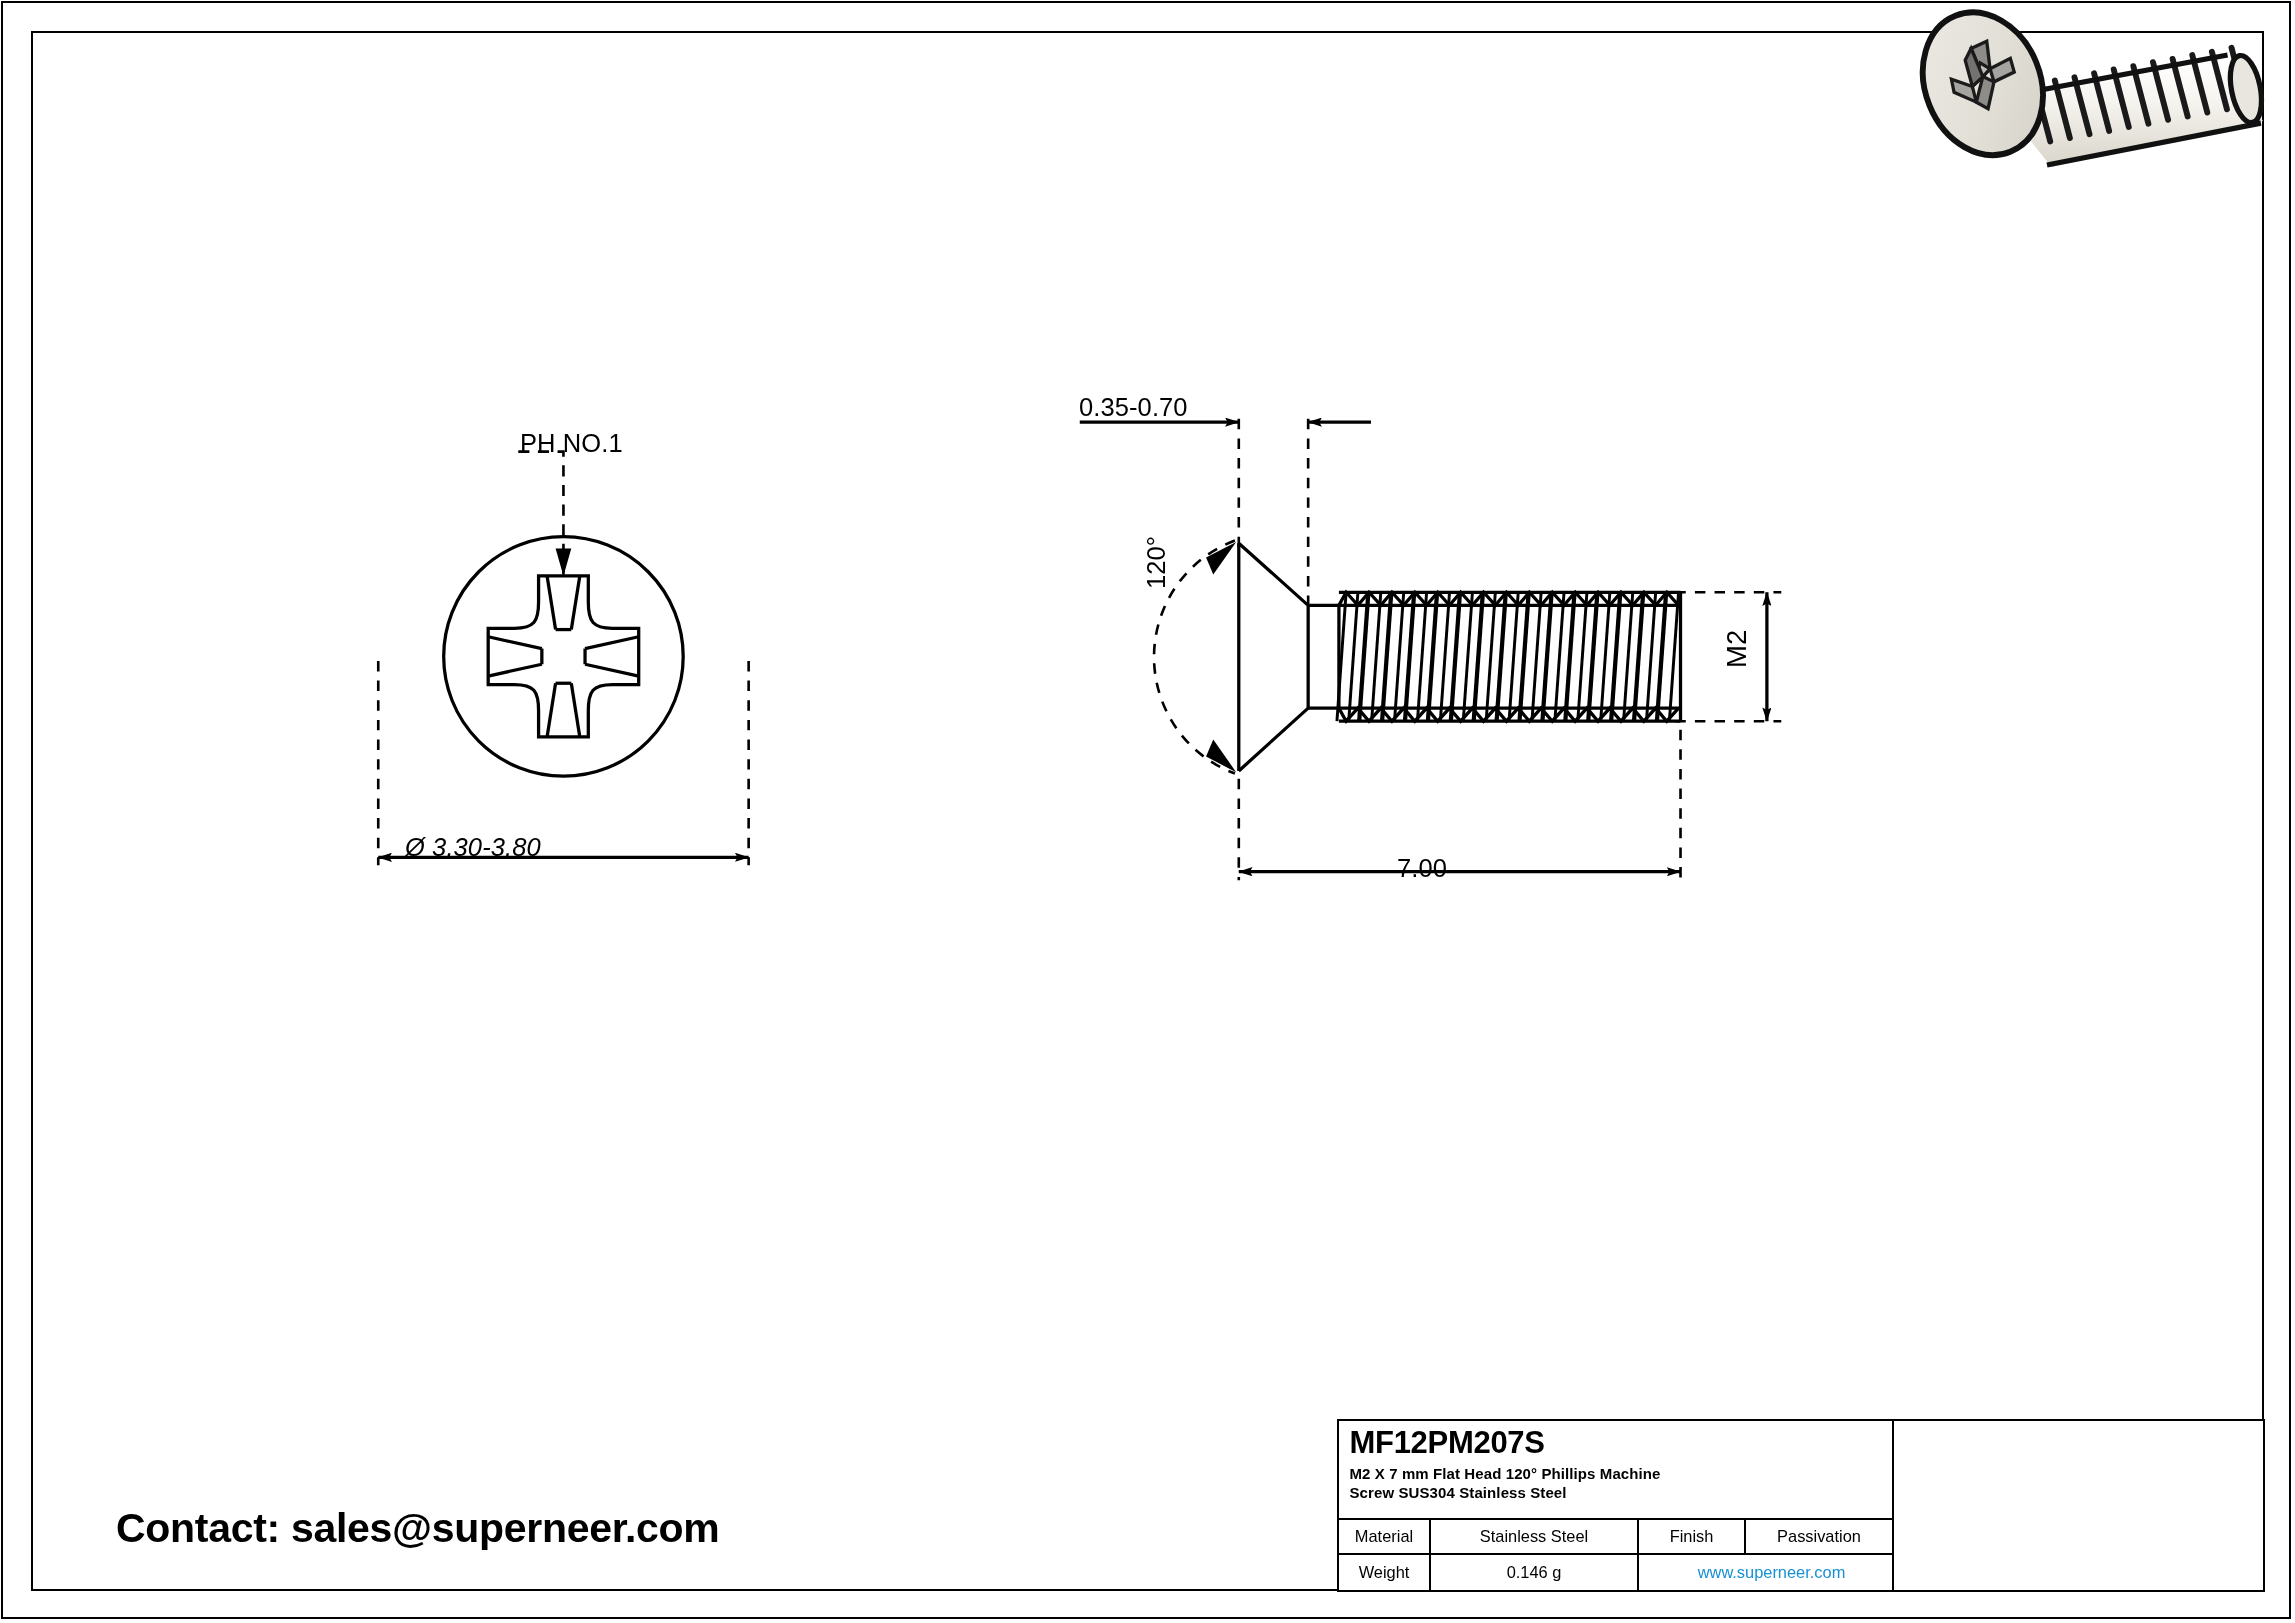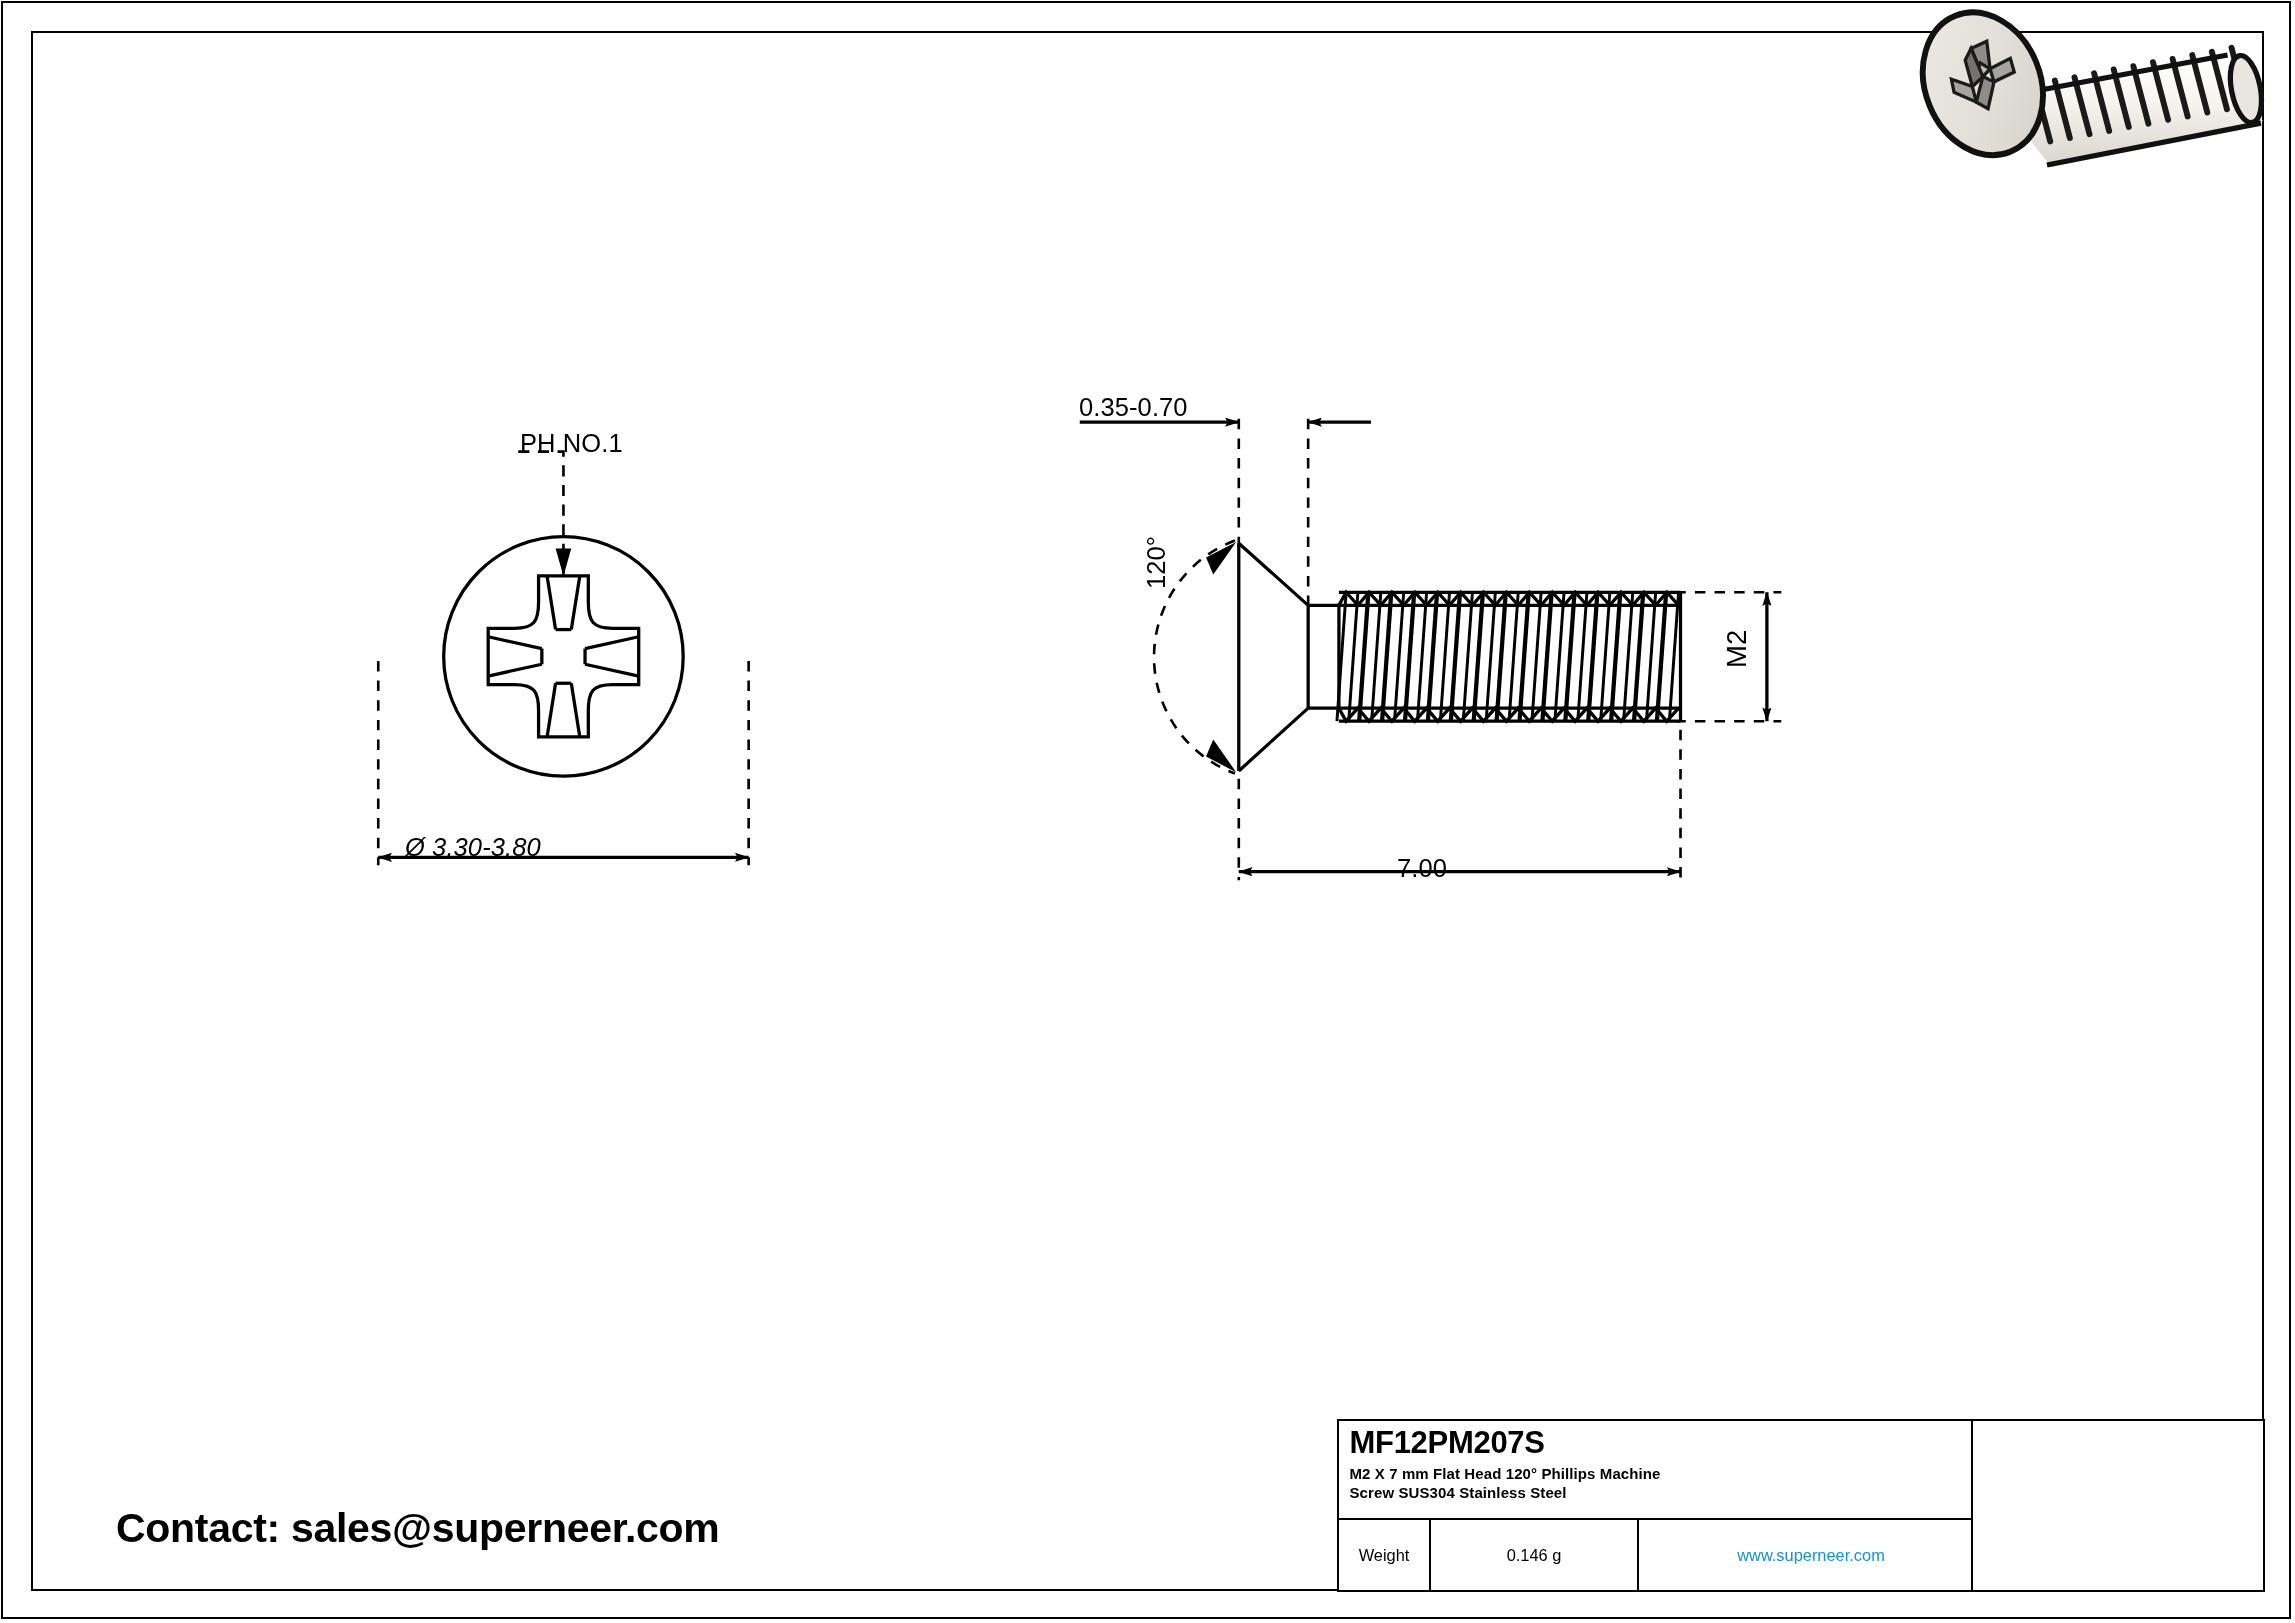--- a/index.html
+++ b/index.html
@@ -47,21 +47,21 @@
     left: 1337px;
     top: 1419px;
     width: 928px;
     height: 173px;
     border: 2px solid #000;
     box-sizing: border-box;
     display: flex;
     background: #fff;
   }
   .tb-left {
-    width: 634px;
+    width: 555px;
     display: flex;
     flex-direction: column;
     border-right: 2px solid #000;
     box-sizing: border-box;
   }
   .tb-desc {
     flex: 0 0 99px;
     padding: 5.2px 0 0 10.5px;
     box-sizing: border-box;
     border-bottom: 2px solid #000;
@@ -402,20 +402,26 @@
     <div class="tb-left">
 
       <div class="tb-desc">
         <div class="part-number">MF12PM207S</div>
         <div class="desc-line">M2 X 7 mm  Flat Head 120° Phillips Machine</div>
         <div class="desc-line">Screw SUS304 Stainless Steel</div>
       </div>
 
       <div class="tb-specs">
 
+        <div class="spec-row row-top">
+          <div class="spec-cell c-label">Material</div>
+          <div class="spec-cell c-value">Stainless Steel</div>
+          <div class="spec-cell c-finish">Finish</div>
+          <div class="spec-cell c-passive last">Passivation</div>
+        </div>
 
         <div class="spec-row">
           <div class="spec-cell c-label">Weight</div>
           <div class="spec-cell c-value">0.146 g</div>
           <div class="spec-cell c-weight-v last url-cell">www.superneer.com</div>
         </div>
 
       </div>
     </div>
 

